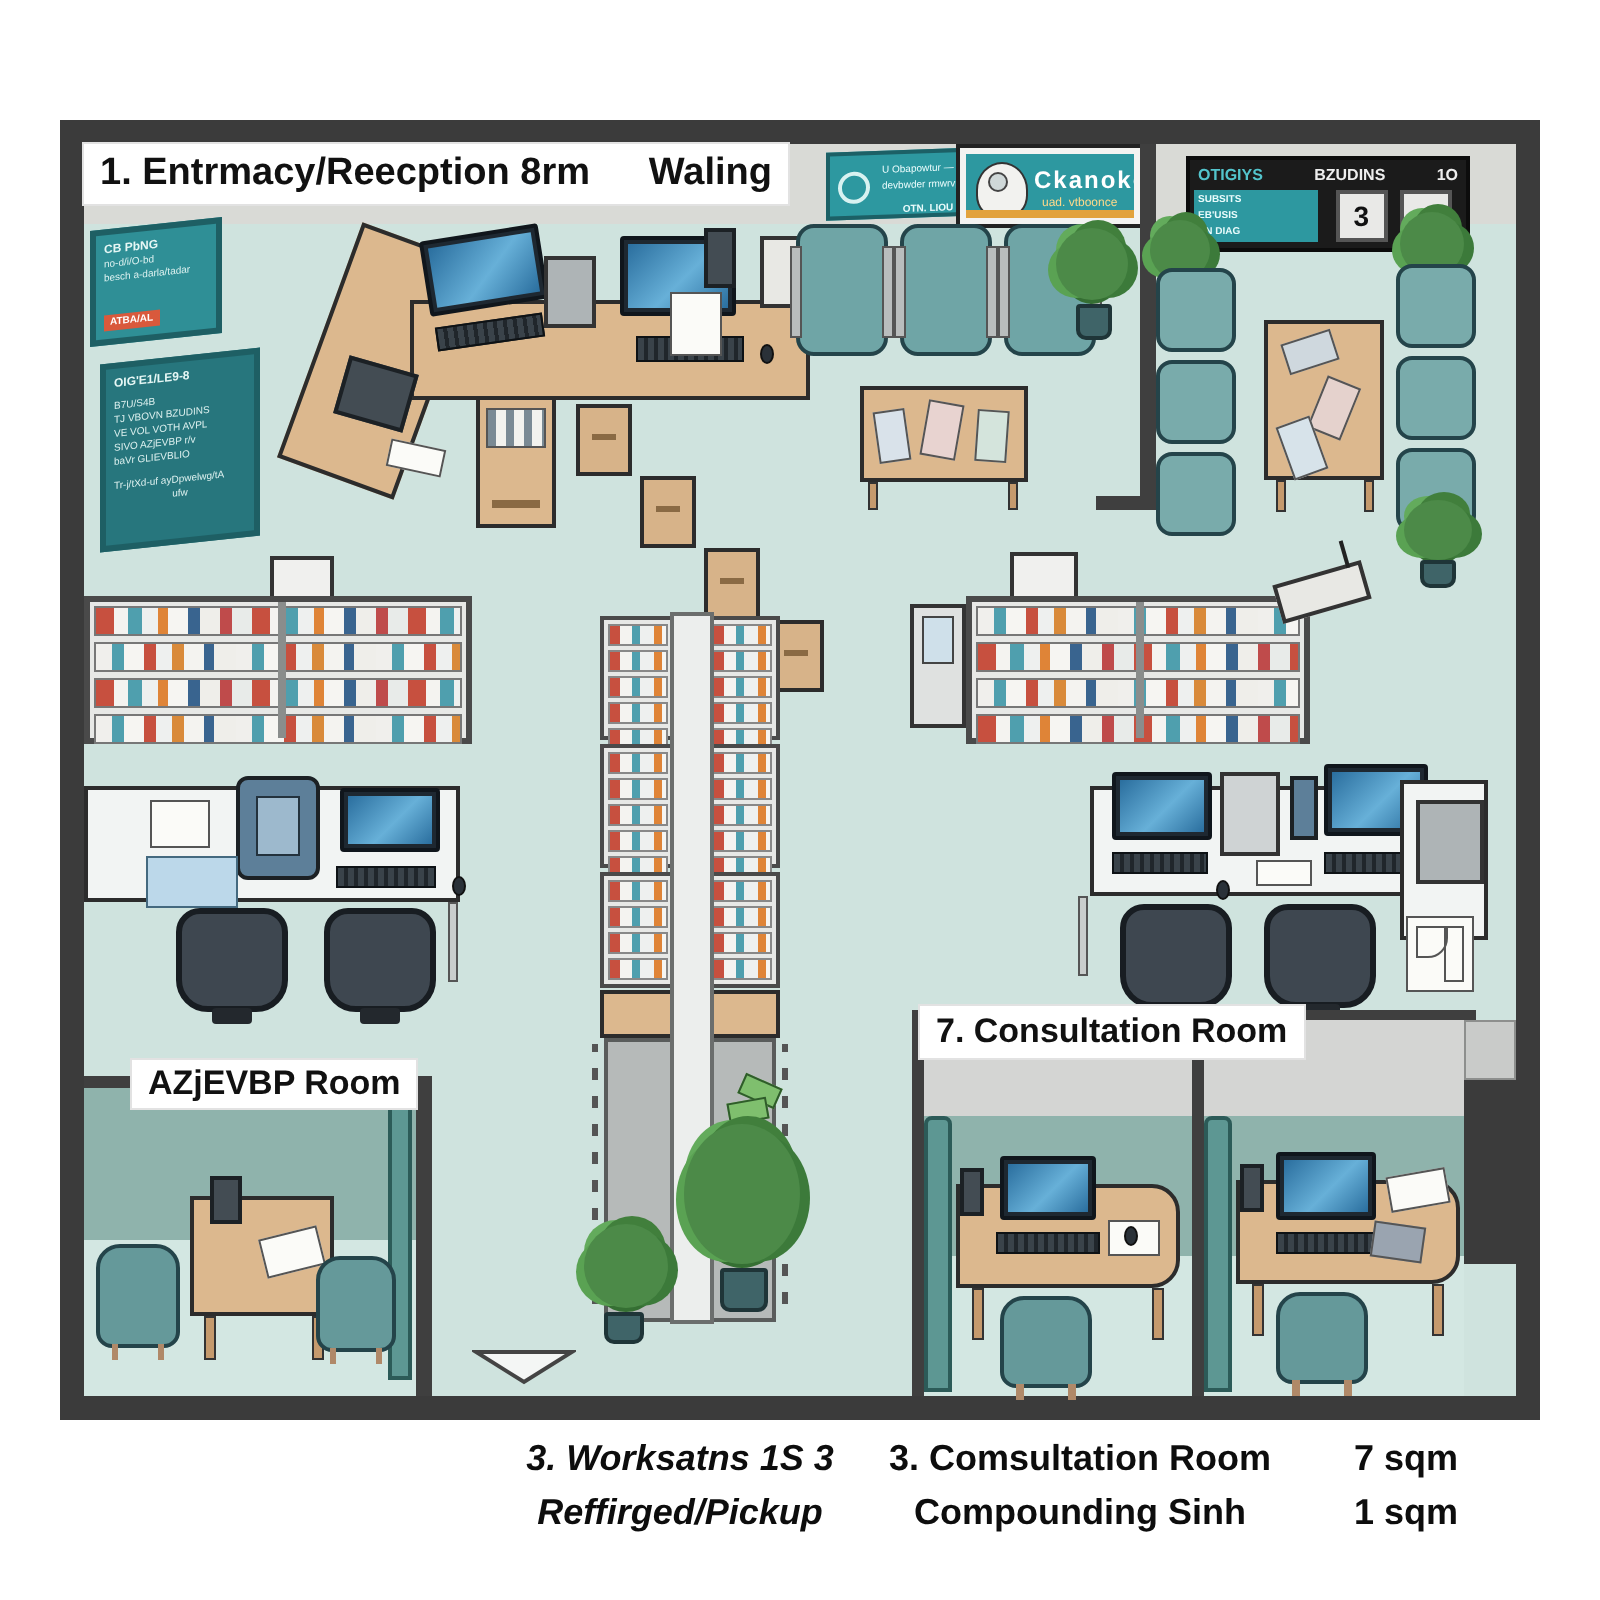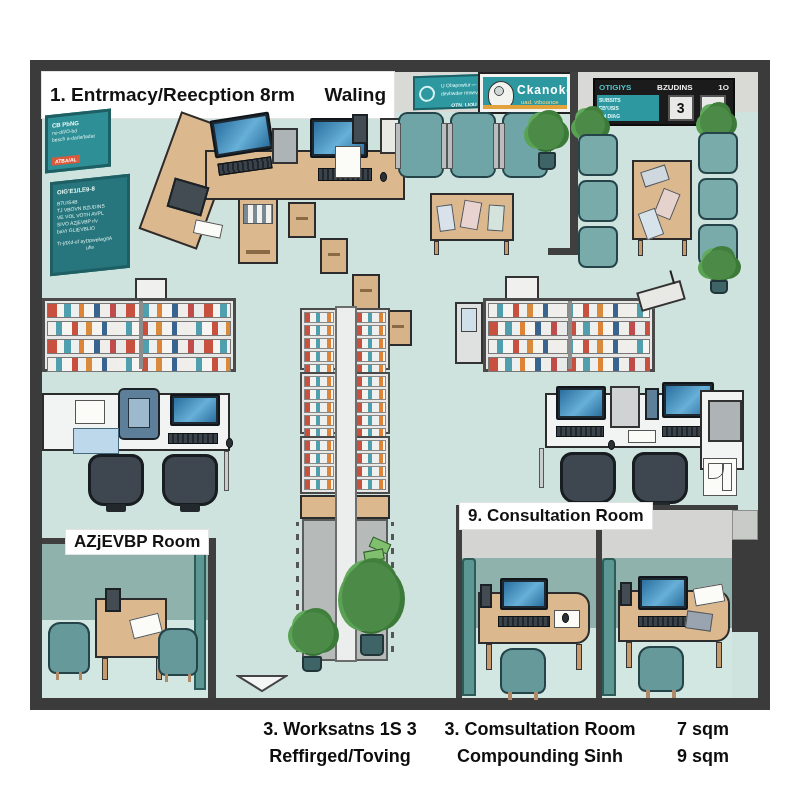--- a/index.html
+++ b/index.html
@@ -101,21 +101,21 @@
   <div class="abs wall-light" style="left:505px;top:699px;width:58px;height:11px;"></div>
   <div class="abs wall-light" style="left:585px;top:699px;width:95px;height:11px;"></div>
   <div class="abs wall-light" style="left:758px;top:288px;width:11px;height:30px;"></div>
   <div class="abs wall-light" style="left:758px;top:533px;width:11px;height:34px;"></div>
   <div class="abs pillar" style="left:740px;top:452px;width:30px;height:48px;"></div>
 
   <div class="plan">
 
     <div class="abs band" style="left:0;top:0;width:716px;height:40px;"></div>
 
-    <div class="abs label-box title-box" style="left:0;top:0;width:352px;height:46px;">
+    <div class="abs label-box title-box" style="left:0;top:0;width:352px;height:30px;">
       <span>1. Entrmacy/Reecption 8rm</span>
       <span>Waling</span>
     </div>
 
     <div class="abs teal-sign" style="left:371px;top:3px;width:78px;height:34px;transform:skewY(-2deg);">
       <div class="abs" style="left:4px;top:8px;width:16px;height:16px;border:2px solid #d8f2f1;border-radius:50%;"></div>
       <div class="abs" style="left:26px;top:4px;right:2px;font-size:5px;line-height:8px;color:#eafcfc;">
         <div>U Obapowtur —</div>
         <div>devbwder rmwrvp</div>
         <div style="text-align:center;margin-top:4px;font-weight:700;">OTN. LIOU</div>
@@ -371,21 +371,21 @@
     <div class="abs cub-gray" style="left:560px;top:438px;width:130px;height:48px;"></div>
     <div class="abs teal-wall" style="left:420px;top:486px;width:134px;height:70px;"></div>
     <div class="abs teal-wall" style="left:560px;top:486px;width:130px;height:70px;"></div>
     <div class="abs room-floor" style="left:420px;top:556px;width:134px;height:70px;"></div>
     <div class="abs room-floor" style="left:560px;top:556px;width:130px;height:70px;"></div>
     <div class="abs pillar" style="left:690px;top:468px;width:26px;height:92px;"></div>
     <div class="abs wall-light" style="left:690px;top:438px;width:26px;height:30px;"></div>
     <div class="abs teal-panel" style="left:420px;top:486px;width:14px;height:138px;"></div>
     <div class="abs teal-panel" style="left:560px;top:486px;width:14px;height:138px;"></div>
     <div class="abs label-box room-label" style="left:418px;top:431px;height:26px;">
-      <span>9. Consultation Room</span>
+      <span>7. Consultation Room</span>
     </div>
 
     <div class="abs wood" style="left:436px;top:520px;width:112px;height:52px;border-radius:0 14px 14px 0;"></div>
     <div class="abs dark-dev" style="left:438px;top:512px;width:12px;height:24px;"></div>
     <div class="abs monitor" style="left:458px;top:506px;width:48px;height:32px;">
         <div class="screen"></div>
       </div>
     <div class="abs keyboard" style="left:456px;top:544px;width:52px;height:11px;"></div>
     <div class="abs paper" style="left:512px;top:538px;width:26px;height:18px;"></div>
     <div class="abs mouse" style="left:520px;top:541px;"></div>
@@ -403,25 +403,25 @@
     <div class="abs paper" style="left:644px;top:540px;width:26px;height:18px;transform:rotate(8deg);background:#9aa4b0;"></div>
     <div class="abs leg" style="left:584px;top:570px;width:6px;height:26px;"></div>
     <div class="abs leg" style="left:674px;top:570px;width:6px;height:26px;"></div>
     <div class="abs tchair" style="left:596px;top:574px;width:46px;height:46px;"></div>
 
     <svg class="abs" style="left:194px;top:602px;" width="52" height="20">
       <polygon points="2,2 50,2 26,17" fill="#f4f6f5" stroke="#444" stroke-width="2"></polygon>
     </svg>
   </div>
 
-  <div class="legend-item" style="left:235px;top:716px;width:210px;">
+  <div class="legend-item" style="left:235px;top:716px;width:210px;font-style:italic;">
     <div>3. Worksatns 1S 3</div>
-    <div>Reffirged/Toving</div>
+    <div>Reffirged/Pickup</div>
   </div>
   <div class="legend-item" style="left:420px;top:716px;width:240px;">
     <div>3. Comsultation Room</div>
     <div>Compounding Sinh</div>
   </div>
   <div class="legend-item" style="left:648px;top:716px;width:110px;">
     <div>7 sqm</div>
-    <div>9 sqm</div>
+    <div>1 sqm</div>
   </div>
 </div>
 
 </body></html>

